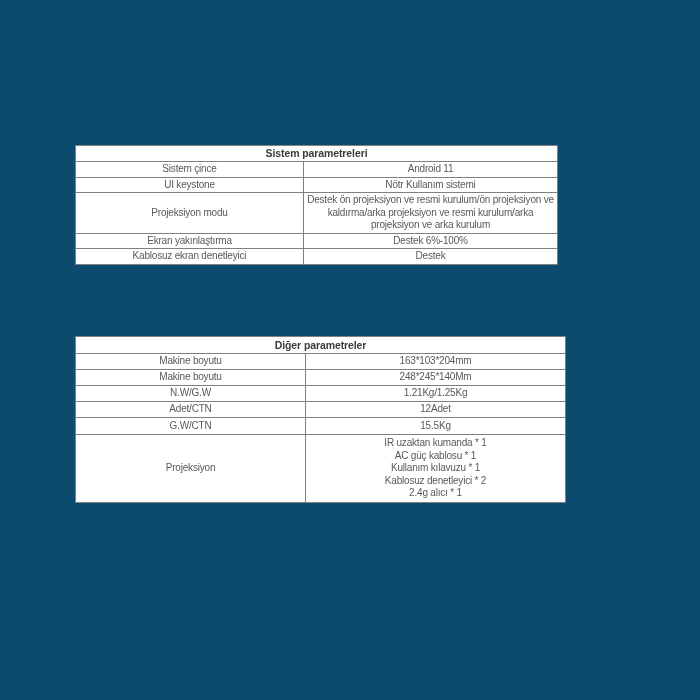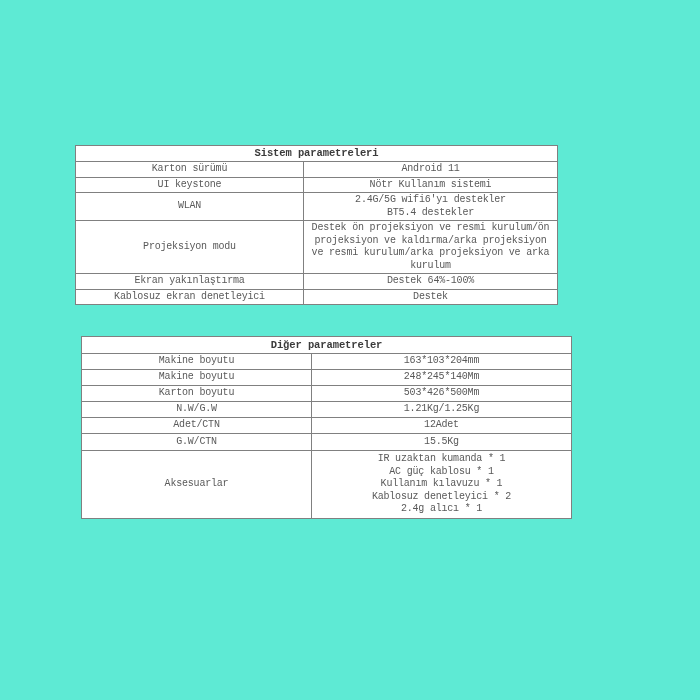--- a/index.html
+++ b/index.html
@@ -1,60 +1,55 @@
 <!DOCTYPE html>
 <html><head>
 <meta charset="utf-8">
 <style>
   html,body{margin:0;padding:0;background:#ffffff;}
-  .canvas{position:relative;width:700px;height:700px;background:#5eead4;overflow:hidden;
-          font-family:Liberation Mono, monospace;}
+  .canvas{position:relative;width:700px;height:700px;background:#0c4a6e;overflow:hidden;
+          font-family:Liberation Sans, sans-serif;}
   table.spec{border-collapse:collapse;table-layout:fixed;position:absolute;
              font-size:10px;color:#595959;letter-spacing:-0.2px;background:#ffffff;}
   table.spec td{border:1px solid #808080;text-align:center;vertical-align:middle;
                 padding:1px 3px;line-height:12.5px;overflow:hidden;}
   td.title-cell{font-weight:bold;font-size:10.5px;color:#3b3b3b;letter-spacing:-0.1px;}
   td.val{white-space:pre-line;}
   #table1{left:75px;top:145px;width:482px;}
-  #table2{left:81px;top:336px;width:490px;}
+  #table2{left:75px;top:336px;width:490px;}
 </style>
 </head>
 <body>
 
 <div class="canvas">
 
   <table class="spec" id="table1">
     <colgroup>
         <col style="width:228px">
         <col style="width:254px">
       </colgroup>
     <tbody>
         <tr style="height:16px">
       <td colspan="2" class="title-cell">Sistem parametreleri</td>
     </tr>
     <tr style="height:14px">
-      <td>Karton sürümü</td>
+      <td>Sistem çince</td>
       <td class="val">Android 11</td>
     </tr>
     <tr style="height:14px">
       <td>UI keystone</td>
       <td class="val">Nötr Kullanım sistemi</td>
-    </tr>
-    <tr style="height:24px">
-      <td>WLAN</td>
-      <td class="val">2.4G/5G wifi6'yı destekler
-BT5.4 destekler</td>
     </tr>
     <tr style="height:37px">
       <td>Projeksiyon modu</td>
       <td class="val">Destek ön projeksiyon ve resmi kurulum/ön projeksiyon ve kaldırma/arka projeksiyon ve resmi kurulum/arka projeksiyon ve arka kurulum</td>
     </tr>
     <tr style="height:14px">
       <td>Ekran yakınlaştırma</td>
-      <td class="val">Destek 64%-100%</td>
+      <td class="val">Destek 6%-100%</td>
     </tr>
     <tr style="height:14px">
       <td>Kablosuz ekran denetleyici</td>
       <td class="val">Destek</td>
     </tr>
   </tbody>
     </table>
 
   <table class="spec" id="table2">
     <colgroup>
@@ -67,37 +62,33 @@
     </tr>
     <tr style="height:16px">
       <td>Makine boyutu</td>
       <td class="val">163*103*204mm</td>
     </tr>
     <tr style="height:16px">
       <td>Makine boyutu</td>
       <td class="val">248*245*140Mm</td>
     </tr>
     <tr style="height:16px">
-      <td>Karton boyutu</td>
-      <td class="val">503*426*500Mm</td>
-    </tr>
-    <tr style="height:16px">
       <td>N.W/G.W</td>
       <td class="val">1.21Kg/1.25Kg</td>
     </tr>
     <tr style="height:16px">
       <td>Adet/CTN</td>
       <td class="val">12Adet</td>
     </tr>
     <tr style="height:17px">
       <td>G.W/CTN</td>
       <td class="val">15.5Kg</td>
     </tr>
     <tr style="height:68px">
-      <td>Aksesuarlar</td>
+      <td>Projeksiyon</td>
       <td class="val">IR uzaktan kumanda * 1
 AC güç kablosu * 1
 Kullanım kılavuzu * 1
 Kablosuz denetleyici * 2
 2.4g alıcı * 1</td>
     </tr>
   </tbody>
     </table>
 
 </div>

